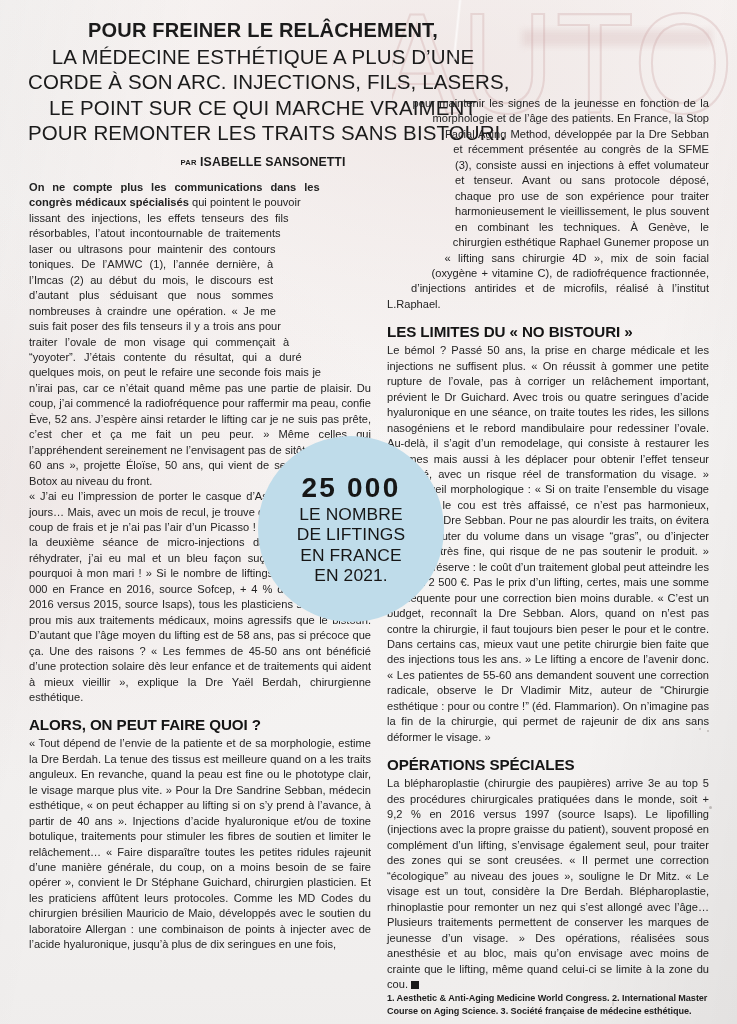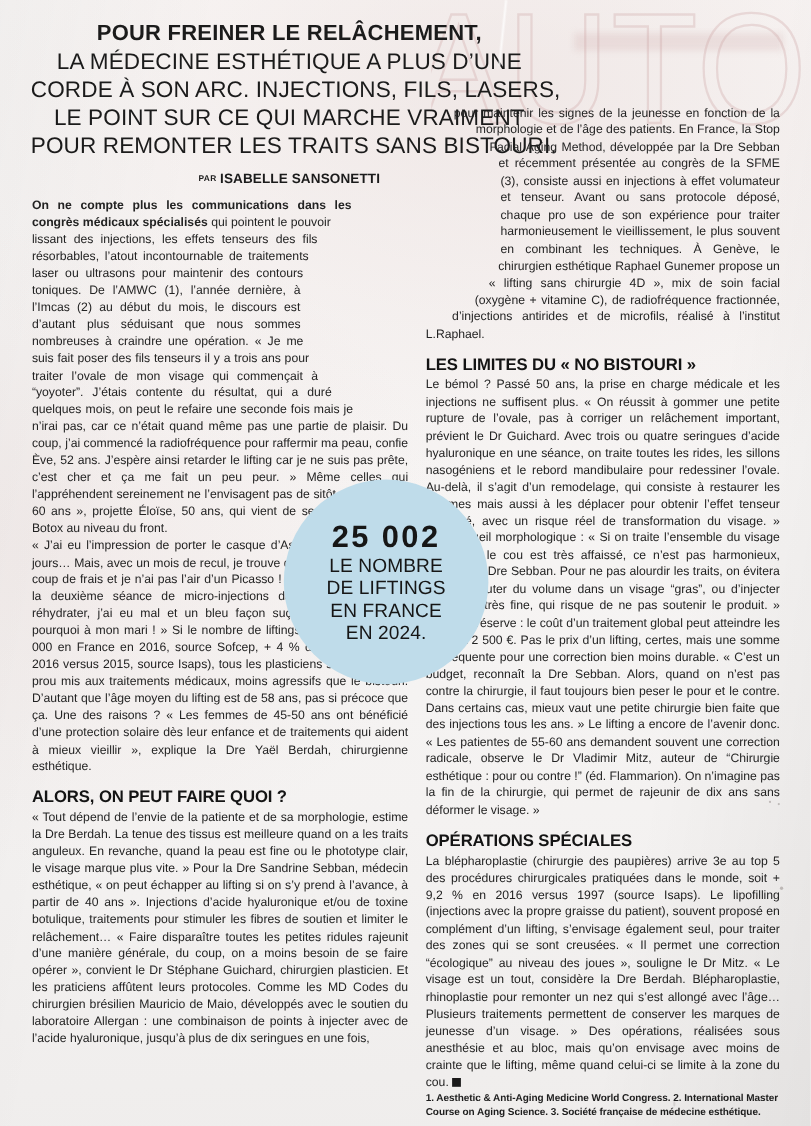--- a/index.html
+++ b/index.html
@@ -249,25 +249,25 @@
     <span class="hl-line light">LE POINT SUR CE QUI MARCHE VRAIMENT</span>
     <span class="hl-line light">POUR REMONTER LES TRAITS SANS BISTOURI.</span>
 
     <div class="byline">
       <span class="par">PAR</span>
       <span class="author">ISABELLE SANSONETTI</span>
     </div>
   </div>
 
   <div class="stat-circle">
-    <div class="stat-number">25 002</div>
+    <div class="stat-number">25 000</div>
     <div class="stat-label">LE NOMBRE
 DE LIFTINGS
 EN FRANCE
-EN 2024.</div>
+EN 2021.</div>
   </div>
 
   <div class="col col-left">
     <div class="shape-left-col"></div>
     <p><span class="lead-in">On ne compte plus les communications dans les congrès médicaux spécialisés</span><span> qui pointent le pouvoir lissant des injections, les effets tenseurs des fils résorbables, l’atout incontournable de traitements laser ou ultrasons pour maintenir des contours toniques. De l’AMWC (1), l’année dernière, à l’Imcas (2) au début du mois, le discours est d’autant plus séduisant que nous sommes nombreuses à craindre une opération. « Je me suis fait poser des fils tenseurs il y a trois ans pour traiter l’ovale de mon visage qui commençait à “yoyoter”. J’étais contente du résultat, qui a duré quelques mois, on peut le refaire une seconde fois mais je n’irai pas, car ce n’était quand même pas une partie de plaisir. Du coup, j’ai commencé la radiofréquence pour raffermir ma peau, confie Ève, 52 ans. J’espère ainsi retarder le lifting car je ne suis pas prête, c’est cher et ça me fait un peu peur. » Même celles qui l’appréhendent sereinement ne l’envisagent pas de sitôt. « Pas avant 60 ans », projette Éloïse, 50 ans, qui vient de se faire injecter du Botox au niveau du front.</span></p>
     <p>« J’ai eu l’impression de porter le casque d’Astérix pendant quinze jours… Mais, avec un mois de recul, je trouve que cela m’a donné un coup de frais et je n’ai pas l’air d’un Picasso ! En revanche, je crains la deuxième séance de micro-injections dans le cou, pour le réhydrater, j’ai eu mal et un bleu façon suçon, j’ai dû expliquer pourquoi à mon mari ! » Si le nombre de liftings n’a pas baissé (25 000 en France en 2016, source Sofcep, + 4 % dans le monde en 2016 versus 2015, source Isaps), tous les plasticiens se sont peu ou prou mis aux traitements médicaux, moins agressifs que le bistouri. D’autant que l’âge moyen du lifting est de 58 ans, pas si précoce que ça. Une des raisons ? « Les femmes de 45-50 ans ont bénéficié d’une protection solaire dès leur enfance et de traitements qui aident à mieux vieillir », explique la Dre Yaël Berdah, chirurgienne esthétique.</p>
     <h2 class="sec-head">ALORS, ON PEUT FAIRE QUOI ?</h2>
     <p>« Tout dépend de l’envie de la patiente et de sa morphologie, estime la Dre Berdah. La tenue des tissus est meilleure quand on a les traits anguleux. En revanche, quand la peau est fine ou le phototype clair, le visage marque plus vite. » Pour la Dre Sandrine Sebban, médecin esthétique, « on peut échapper au lifting si on s’y prend à l’avance, à partir de 40 ans ». Injections d’acide hyaluronique et/ou de toxine botulique, traitements pour stimuler les fibres de soutien et limiter le relâchement… « Faire disparaître toutes les petites ridules rajeunit d’une manière générale, du coup, on a moins besoin de se faire opérer », convient le Dr Stéphane Guichard, chirurgien plasticien. Et les praticiens affûtent leurs protocoles. Comme les MD Codes du chirurgien brésilien Mauricio de Maio, développés avec le soutien du laboratoire Allergan : une combinaison de points à injecter avec de l’acide hyaluronique, jusqu’à plus de dix seringues en une fois,</p>
   </div>
 

